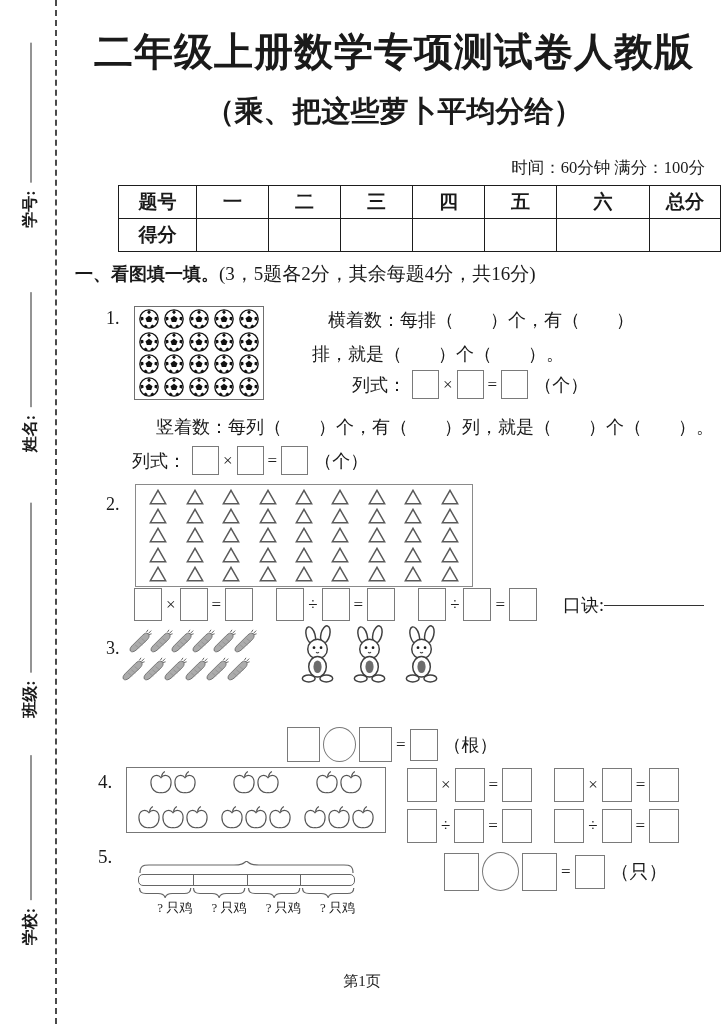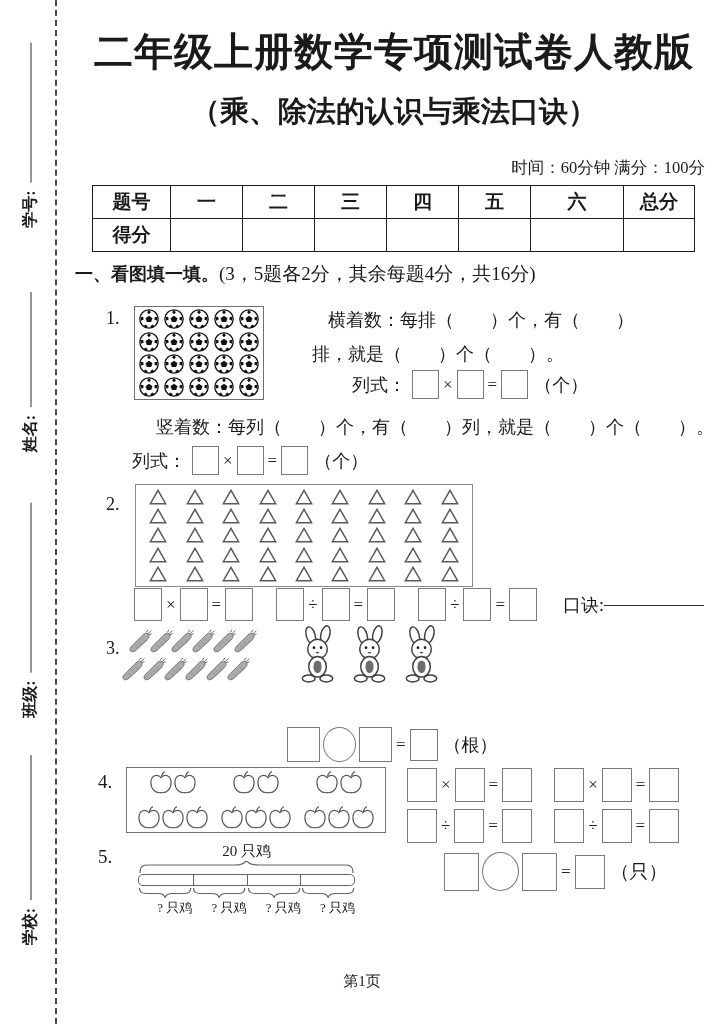--- a/index.html
+++ b/index.html
@@ -10,21 +10,21 @@
   .margin-group{position:absolute;left:30px;display:flex;align-items:center;white-space:nowrap;
                 transform:translate(-50%,-50%) rotate(-90deg);font-size:16px;font-weight:bold;}
   .m-line{display:inline-block;height:1px;border-bottom:1.6px solid #2a2a2a;margin-left:8px;}
   
   .title{position:absolute;left:70px;right:6px;top:25px;text-align:center;
          font-size:39px;font-weight:bold;letter-spacing:1px;}
   .subtitle{position:absolute;left:70px;right:6px;top:92px;text-align:center;
             font-size:29px;font-weight:bold;}
   .meta{position:absolute;right:19px;top:157px;font-size:16.5px;}
   
-  .score-table{position:absolute;left:92px;top:185px;width:602px;border-collapse:collapse;
+  .score-table{position:absolute;left:118px;top:185px;width:602px;border-collapse:collapse;
                table-layout:fixed;border-radius:12px;}
   .score-table td{border:1.6px solid #1d1d1d;height:32px;text-align:center;
                   font-size:19px;font-weight:bold;padding:0;}
   
   .sec-head{position:absolute;left:75px;top:261px;font-size:19px;white-space:nowrap;}
   .sec-head .hb{font-family:"Liberation Sans","DejaVu Sans",sans-serif;font-weight:bold;font-size:18px;}
   
   .qnum{position:absolute;font-size:18px;}
   .txt{position:absolute;font-size:18px;white-space:nowrap;}
   .eq{position:absolute;display:flex;align-items:center;white-space:nowrap;font-size:18px;}
@@ -94,21 +94,21 @@
   <div class="margin-group" style="top:610px;">
     <span>班级:</span>
     <span class="m-line" style="width:170px;"></span>
   </div>
   <div class="margin-group" style="top:850px;">
     <span>学校:</span>
     <span class="m-line" style="width:145px;"></span>
   </div>
 
   <div class="title">二年级上册数学专项测试卷人教版</div>
-  <div class="subtitle">（乘、除法的认识与乘法口诀）</div>
+  <div class="subtitle">（乘、把这些萝卜平均分给）</div>
   <div class="meta">时间：60分钟  满分：100分</div>
 
   <table class="score-table">
     <colgroup>
       <col style="width:78px">
         <col style="width:72px">
         <col style="width:72px">
         <col style="width:72px">
       <col style="width:72px">
         <col style="width:72px">
@@ -817,21 +817,20 @@
     <div class="eqi">
       <span class="sq"></span>
       <span class="op">÷</span>
       <span class="sq"></span>
       <span class="op">=</span>
       <span class="sq"></span>
     </div>
   </div>
 
   <div class="qnum" style="left:98px;top:846px;font-size:19px;">5.</div>
-  <div class="q5-label">20 只鸡</div>
   <svg class="q5-brace" width="217" height="12" viewBox="0 0 217 12" preserveAspectRatio="none">
     <path d="M2 12 C2 5 5 4 11 4 L96 4 C103 4 105 3 108.5 0 C112 3 114 4 121 4 L206 4 C212 4 215 5 215 12" fill="none" stroke="#666" stroke-width="1.2"></path>
   </svg>
   <div class="q5-bar">
     <div class="q5-tick" style="left:25%;"></div>
     <div class="q5-tick" style="left:50%;"></div>
     <div class="q5-tick" style="left:75%;"></div>
   </div>
   <div class="q5-braces">
   <svg height="10" viewBox="0 0 54 11" preserveAspectRatio="none">

